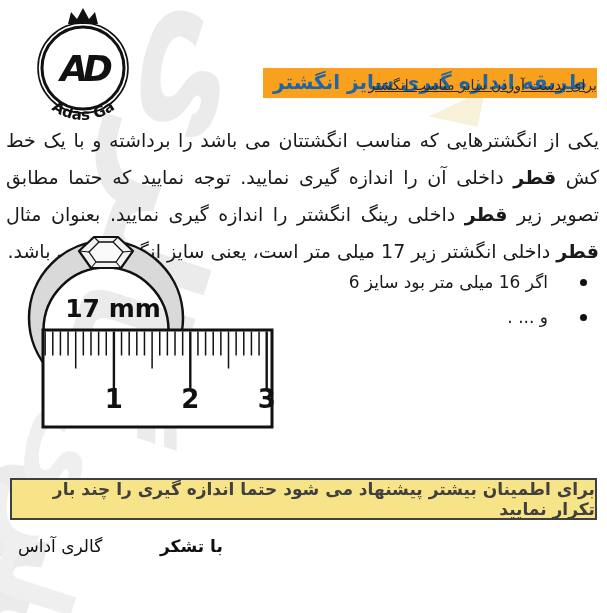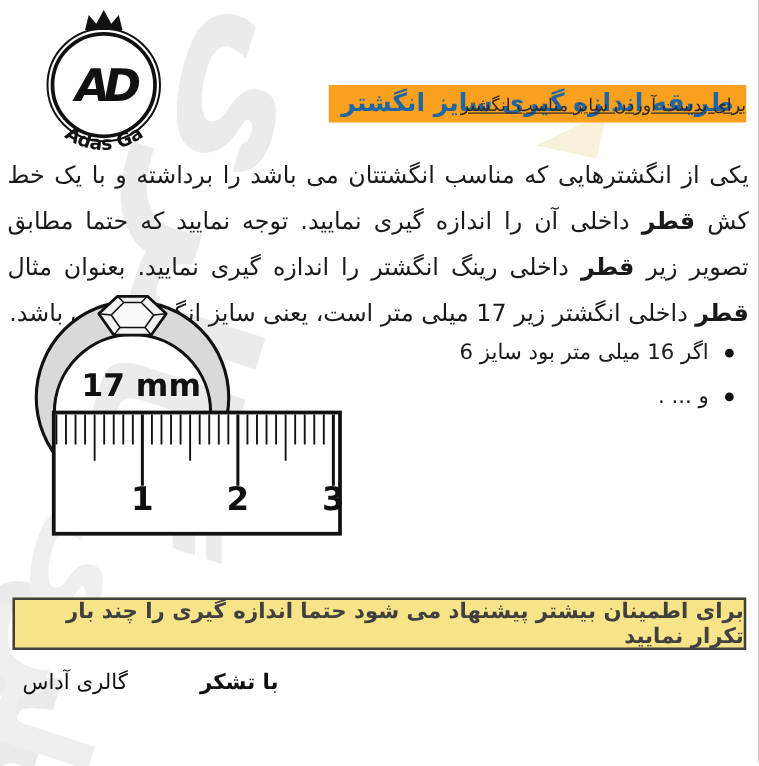--- a/index.html
+++ b/index.html
@@ -26,21 +26,21 @@
   .subtitle{right:10px;top:77px;direction:rtl;font-size:14px;color:#2b2b2b;text-decoration:underline;}
   
   .body-par{
     left:6px;right:8px;top:122px;direction:rtl;text-align:justify;
     font-size:19px;line-height:37px;color:#1a1a1a;
   }
   .b{font-weight:bold;}
   
   .size-list{right:20px;top:272px;direction:rtl;}
   .li{display:flex;align-items:center;line-height:20px;margin-bottom:15px;
-      font-size:17px;color:#1a1a1a;}
+      font-size:17px;color:#1a1a1a;gap:19px;}
   .dot{width:7px;height:7px;border-radius:50%;background:#111;
       margin-left:13px;flex:0 0 auto;}
   
   .figure{left:0;top:228px;}
   .num{font-size:26px;font-weight:bold;fill:#111;text-anchor:middle;
       font-family:"DejaVu Sans",sans-serif;}
   .mmlabel{font-size:25px;font-weight:bold;fill:#111;text-anchor:middle;
       font-family:"DejaVu Sans",sans-serif;}
   .mono{font-size:36px;font-weight:bold;font-style:italic;fill:#111;
       text-anchor:middle;letter-spacing:-5px;font-family:"DejaVu Sans",sans-serif;}

